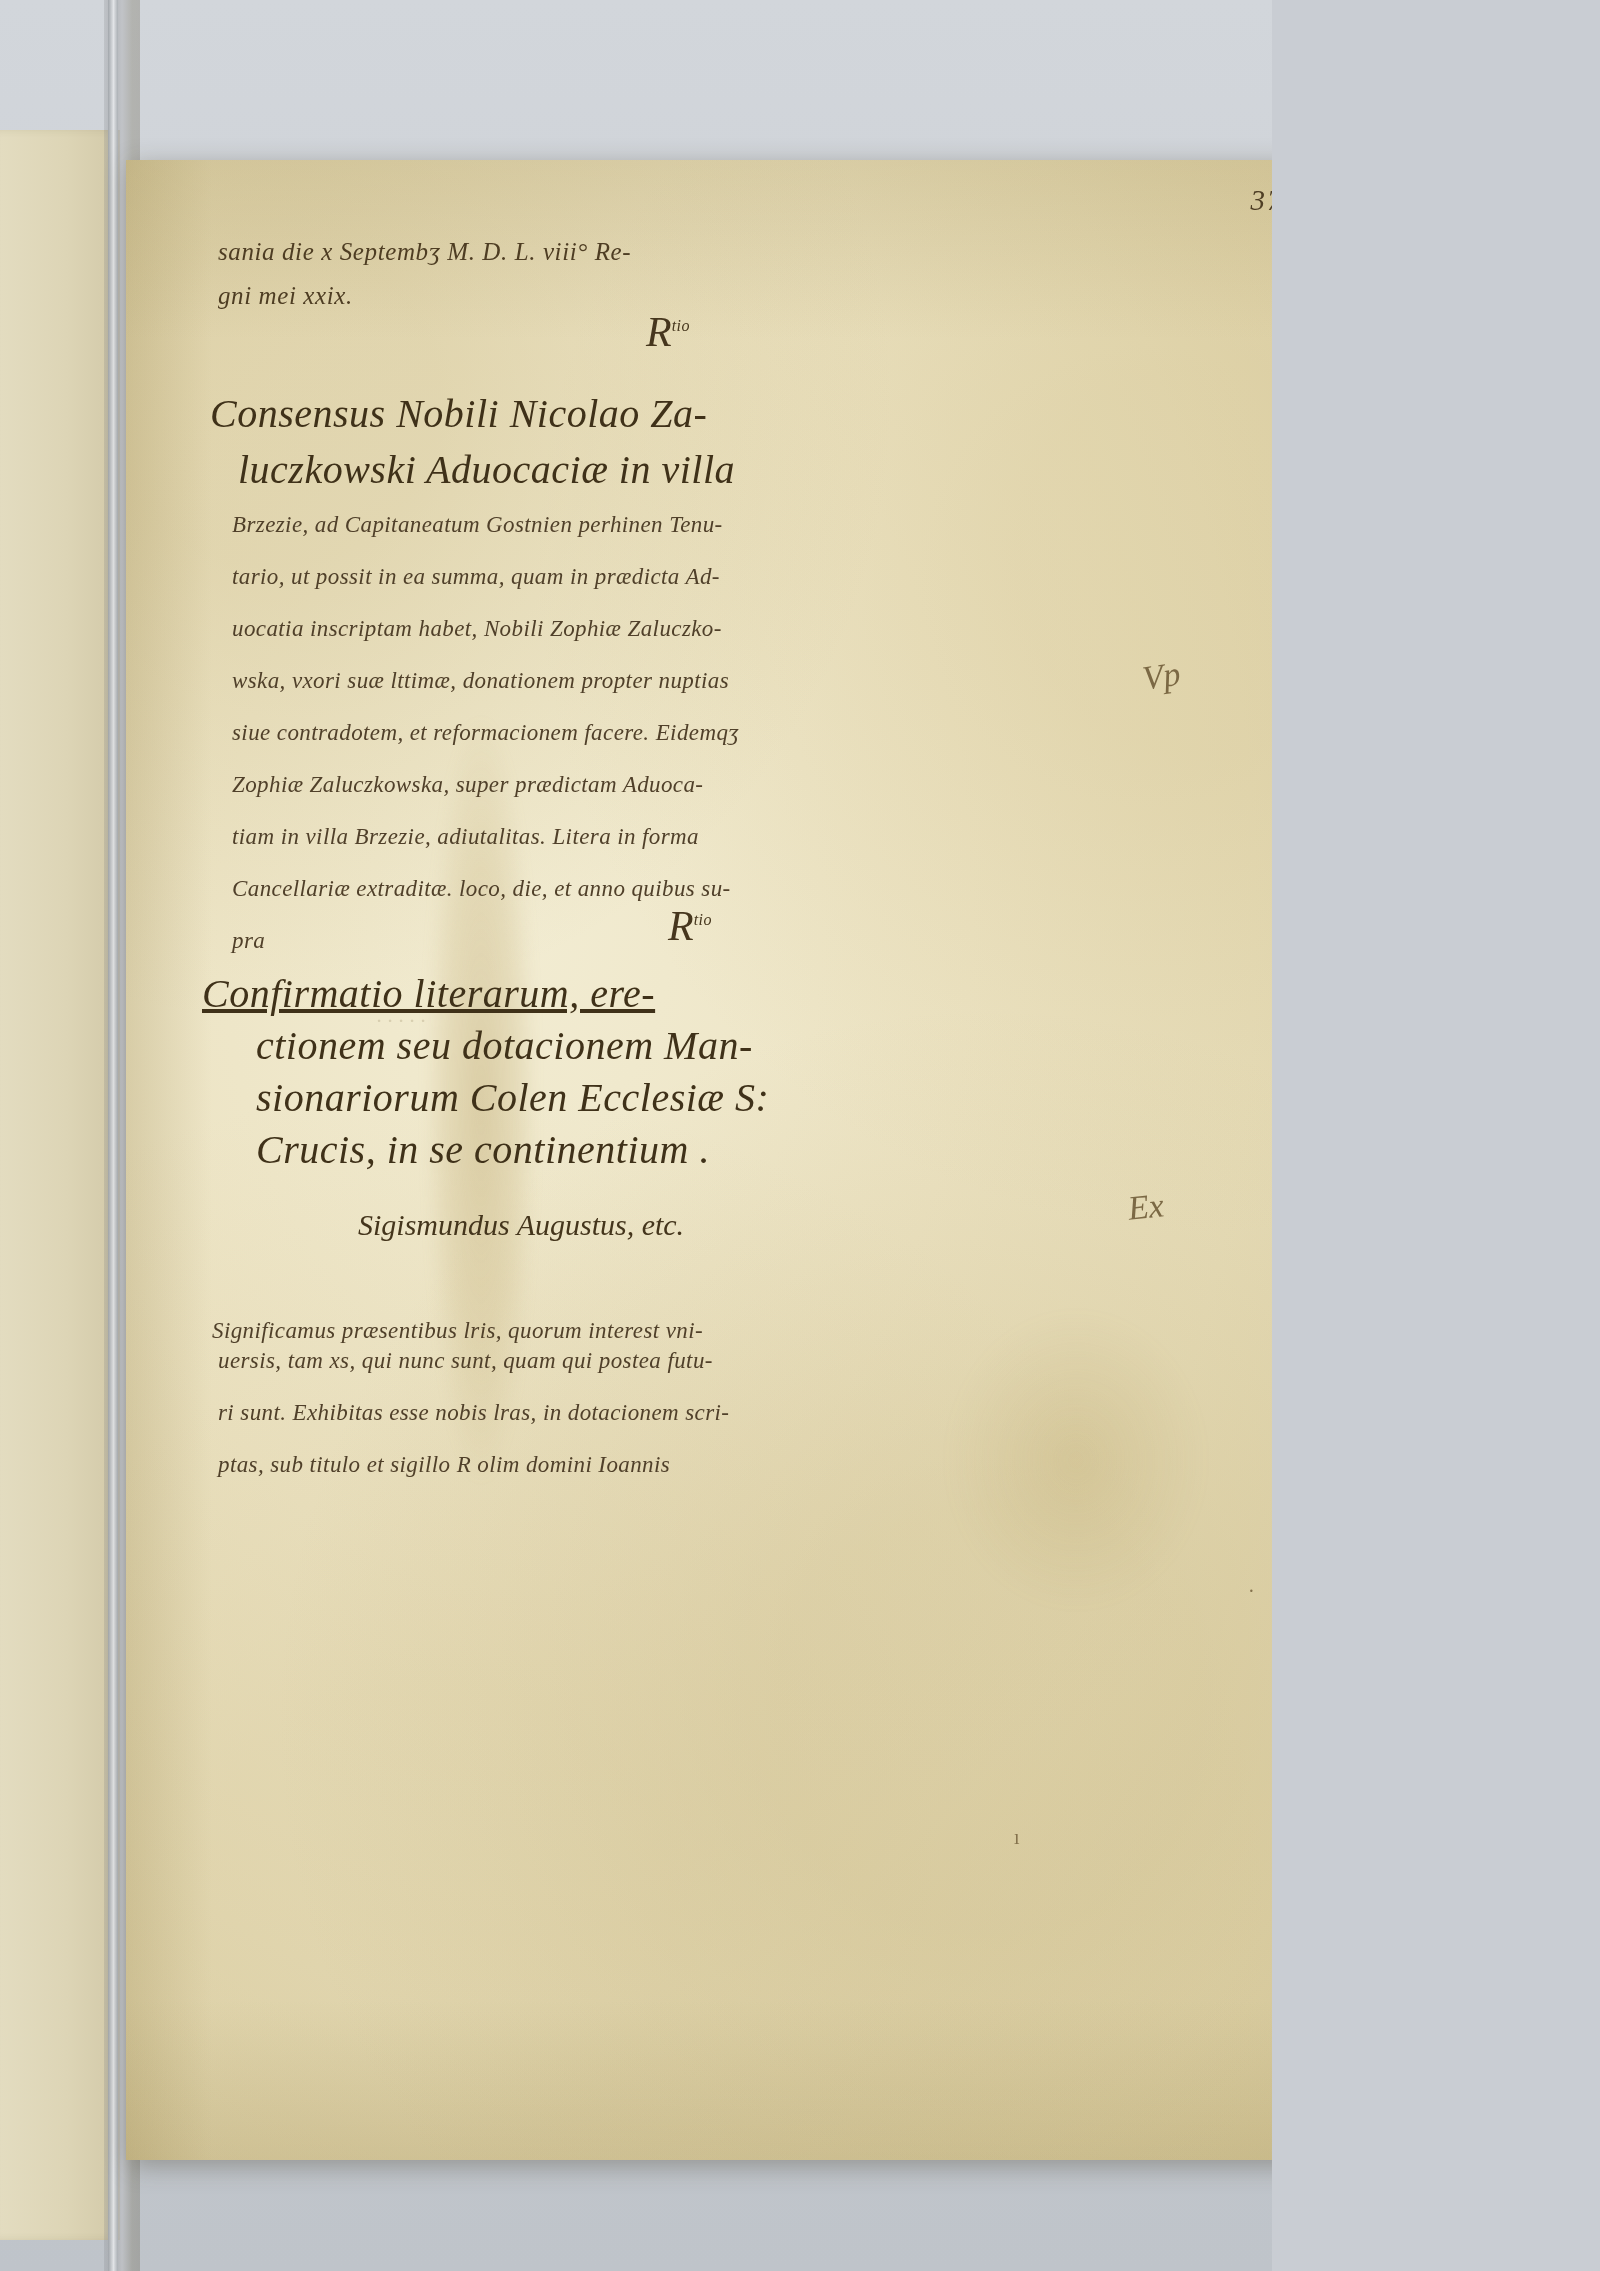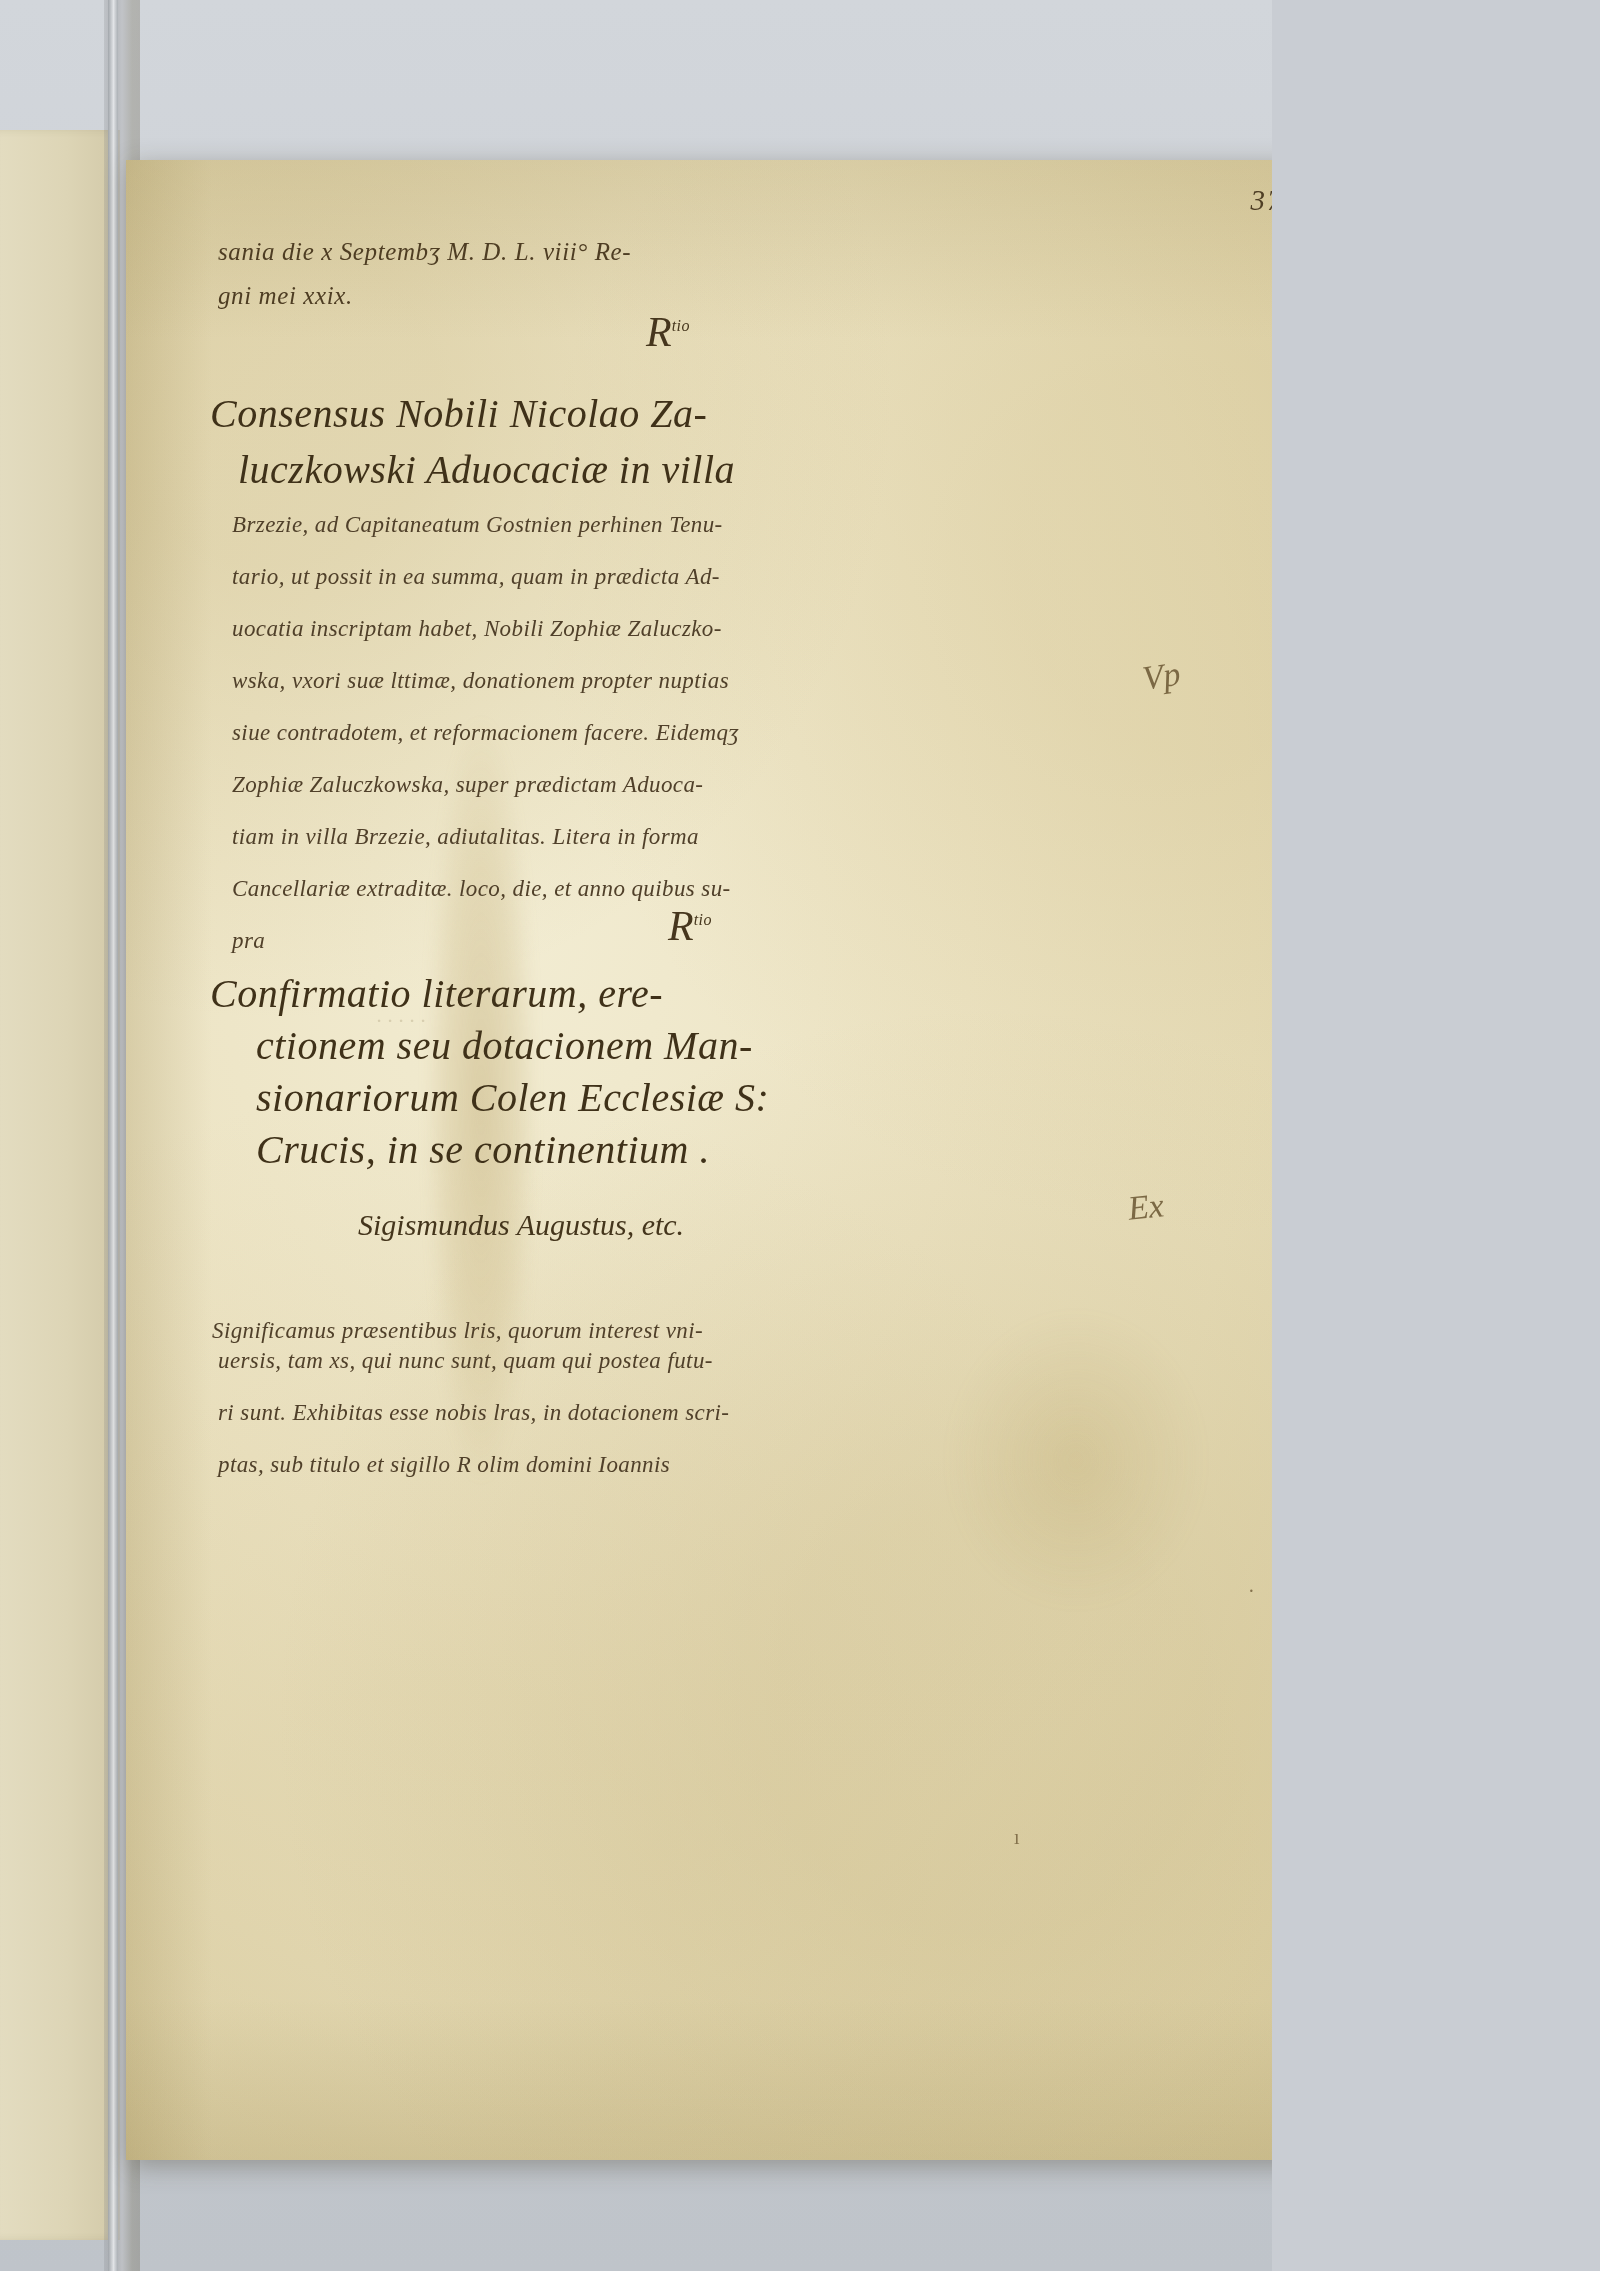--- a/index.html
+++ b/index.html
@@ -246,21 +246,21 @@
     <div class="ink small-line" style="left:106px; top:664px;">tiam in villa Brzezie, adiutalitas. Litera in forma</div>
     <div class="ink small-line" style="left:106px; top:716px;">Cancellariæ extraditæ. loco, die, et anno quibus su-</div>
     <div class="ink small-line" style="left:106px; top:768px;">pra</div>
 
     <div class="ink marginal" style="left:1014px; top:500px; transform:rotate(-8deg);">Vp</div>
 
     <div class="ink rubric" style="left:542px; top:742px;">
       <span>R</span><sup>tio</sup>
     </div>
 
-    <div class="ink heading-line" style="left:84px; top:810px;">Confirmatio literarum, ere-</div>
+    <div class="ink heading-line" style="left:76px; top:810px;text-decoration:underline;">Confirmatio literarum, ere-</div>
     <div class="ink heading-line" style="left:130px; top:862px;">ctionem seu dotacionem Man-</div>
     <div class="ink heading-line" style="left:130px; top:914px;">sionariorum Colen Ecclesiæ S:</div>
     <div class="ink heading-line" style="left:130px; top:966px;">Crucis, in se continentium .</div>
 
     <div class="ink sig-line" style="left:232px; top:1048px;">Sigismundus Augustus, etc.</div>
 
     <div class="ink marginal" style="left:1000px; top:1030px; transform:rotate(-6deg);">Ex</div>
 
     <div class="ink small-line" style="left:86px; top:1136px;margin-top:22px;">Significamus præsentibus lris, quorum interest vni-</div>
     <div class="ink small-line" style="left:92px; top:1188px;">uersis, tam xs, qui nunc sunt, quam qui postea futu-</div>

